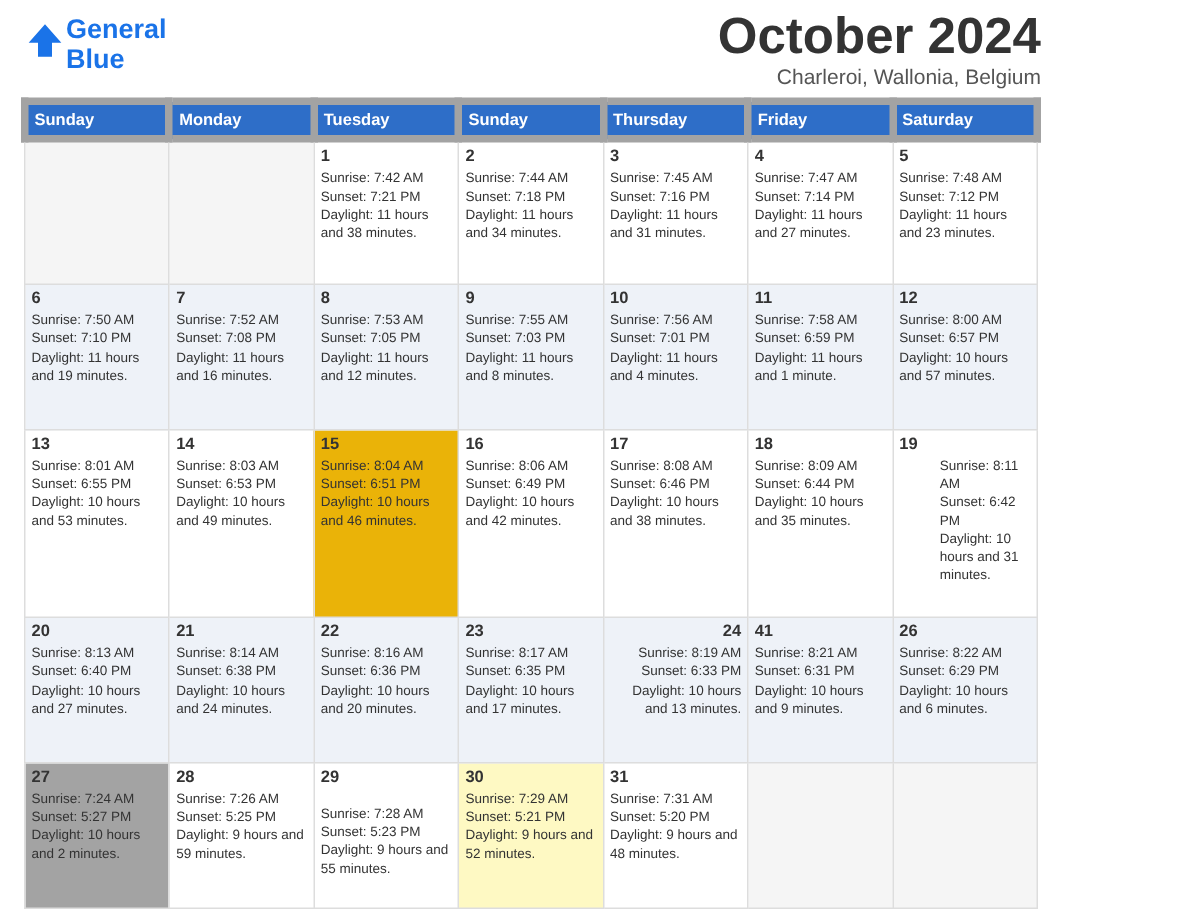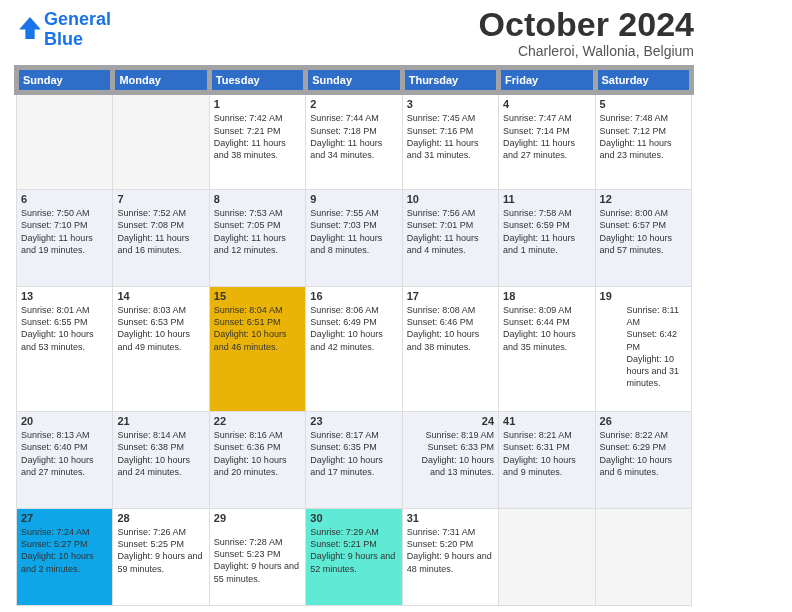--- a/index.html
+++ b/index.html
@@ -289,39 +289,39 @@
 Daylight: 10 hours and 9 minutes.</div>
           </td>
           <td style="background-color: rgb(238, 242, 248);">
             <span class="day-num">26</span>
             <div class="cell-text" style="white-space: pre-line;">Sunrise: 8:22 AM
 Sunset: 6:29 PM
 Daylight: 10 hours and 6 minutes.</div>
           </td>
         </tr>
         <tr>
-          <td style="background-color: #0ea5e9;">
+          <td style="background-color: #a3a3a3;">
             <span class="day-num">27</span>
             <div class="cell-text" style="white-space: pre-line;">Sunrise: 7:24 AM
 Sunset: 5:27 PM
 Daylight: 10 hours and 2 minutes.</div>
           </td>
           <td style="background-color: rgb(255, 255, 255);">
             <span class="day-num">28</span>
             <div class="cell-text" style="white-space: pre-line;">Sunrise: 7:26 AM
 Sunset: 5:25 PM
 Daylight: 9 hours and 59 minutes.</div>
           </td>
           <td style="background-color: rgb(255, 255, 255);">
             <span class="day-num">29</span>
             <div class="cell-text" style="white-space: pre-line; margin-top: 12px;">Sunrise: 7:28 AM
 Sunset: 5:23 PM
 Daylight: 9 hours and 55 minutes.</div>
           </td>
-          <td style="background-color: #5eead4;">
+          <td style="background-color: #fef9c3;">
             <span class="day-num">30</span>
             <div class="cell-text" style="white-space: pre-line;">Sunrise: 7:29 AM
 Sunset: 5:21 PM
 Daylight: 9 hours and 52 minutes.</div>
           </td>
           <td style="background-color: rgb(255, 255, 255);">
             <span class="day-num">31</span>
             <div class="cell-text" style="white-space: pre-line;">Sunrise: 7:31 AM
 Sunset: 5:20 PM
 Daylight: 9 hours and 48 minutes.</div>

